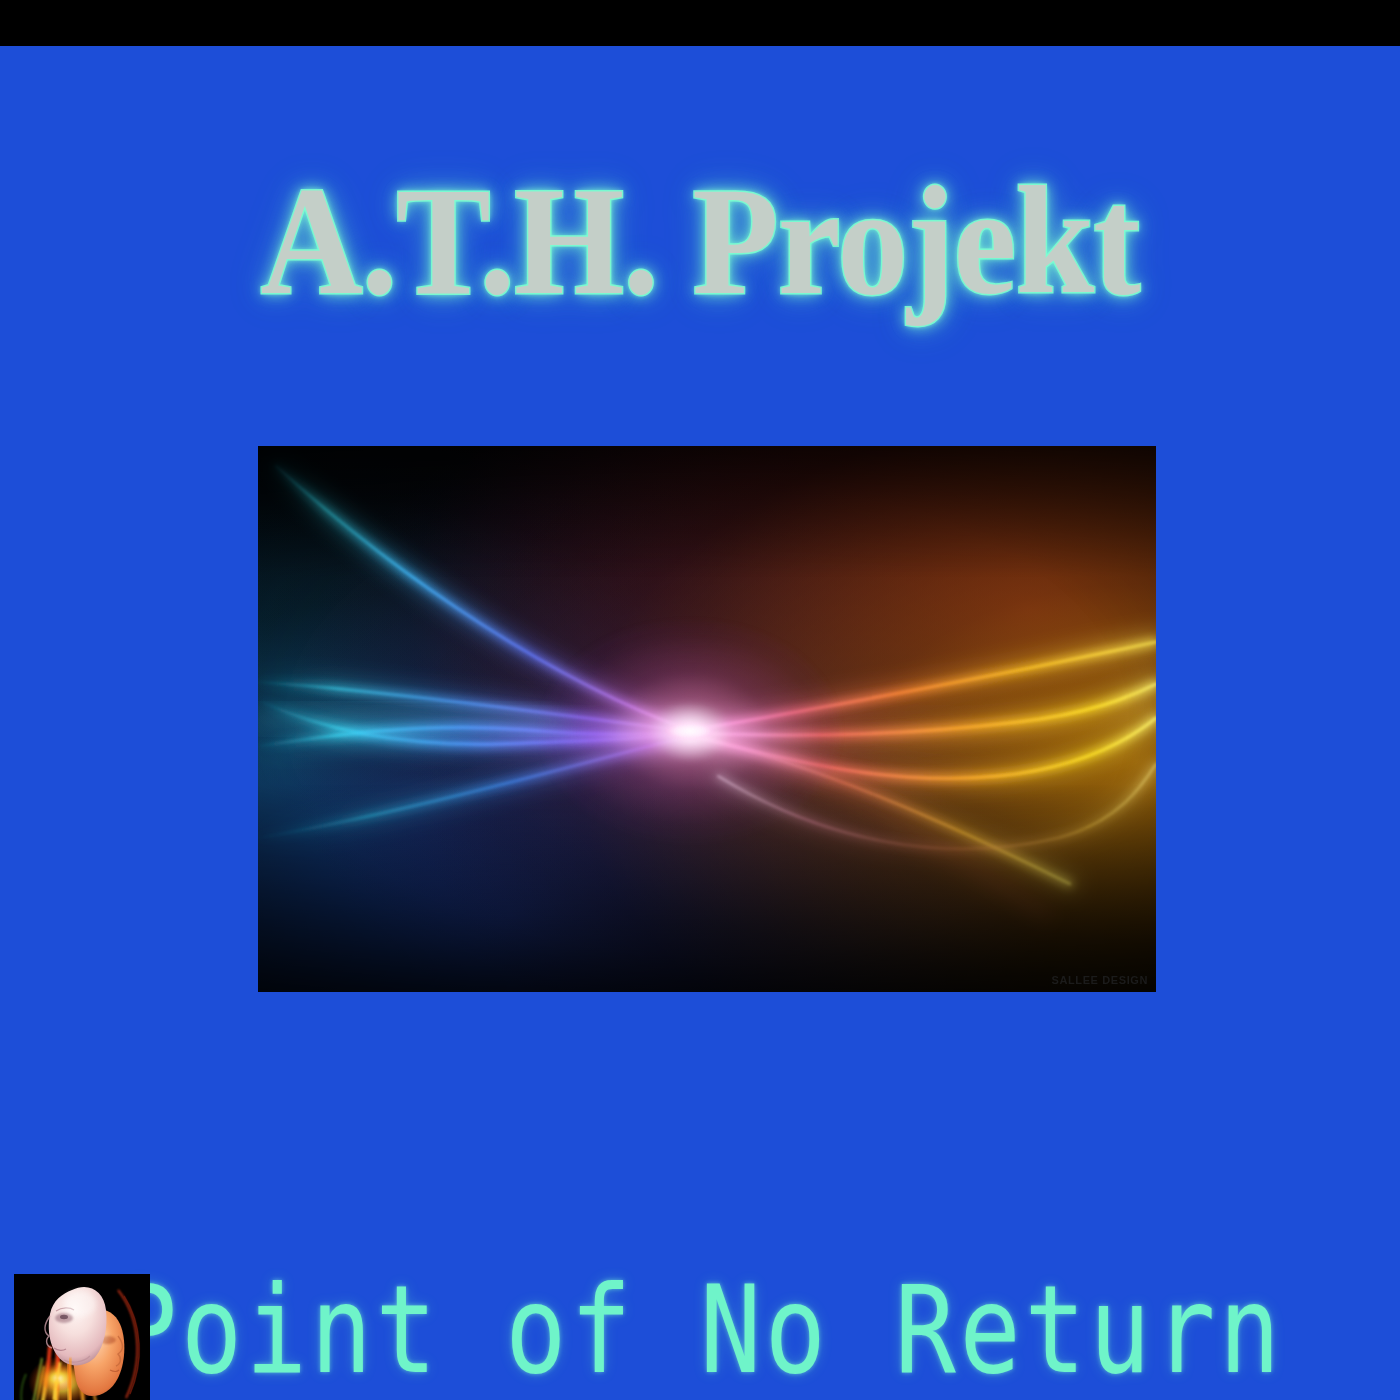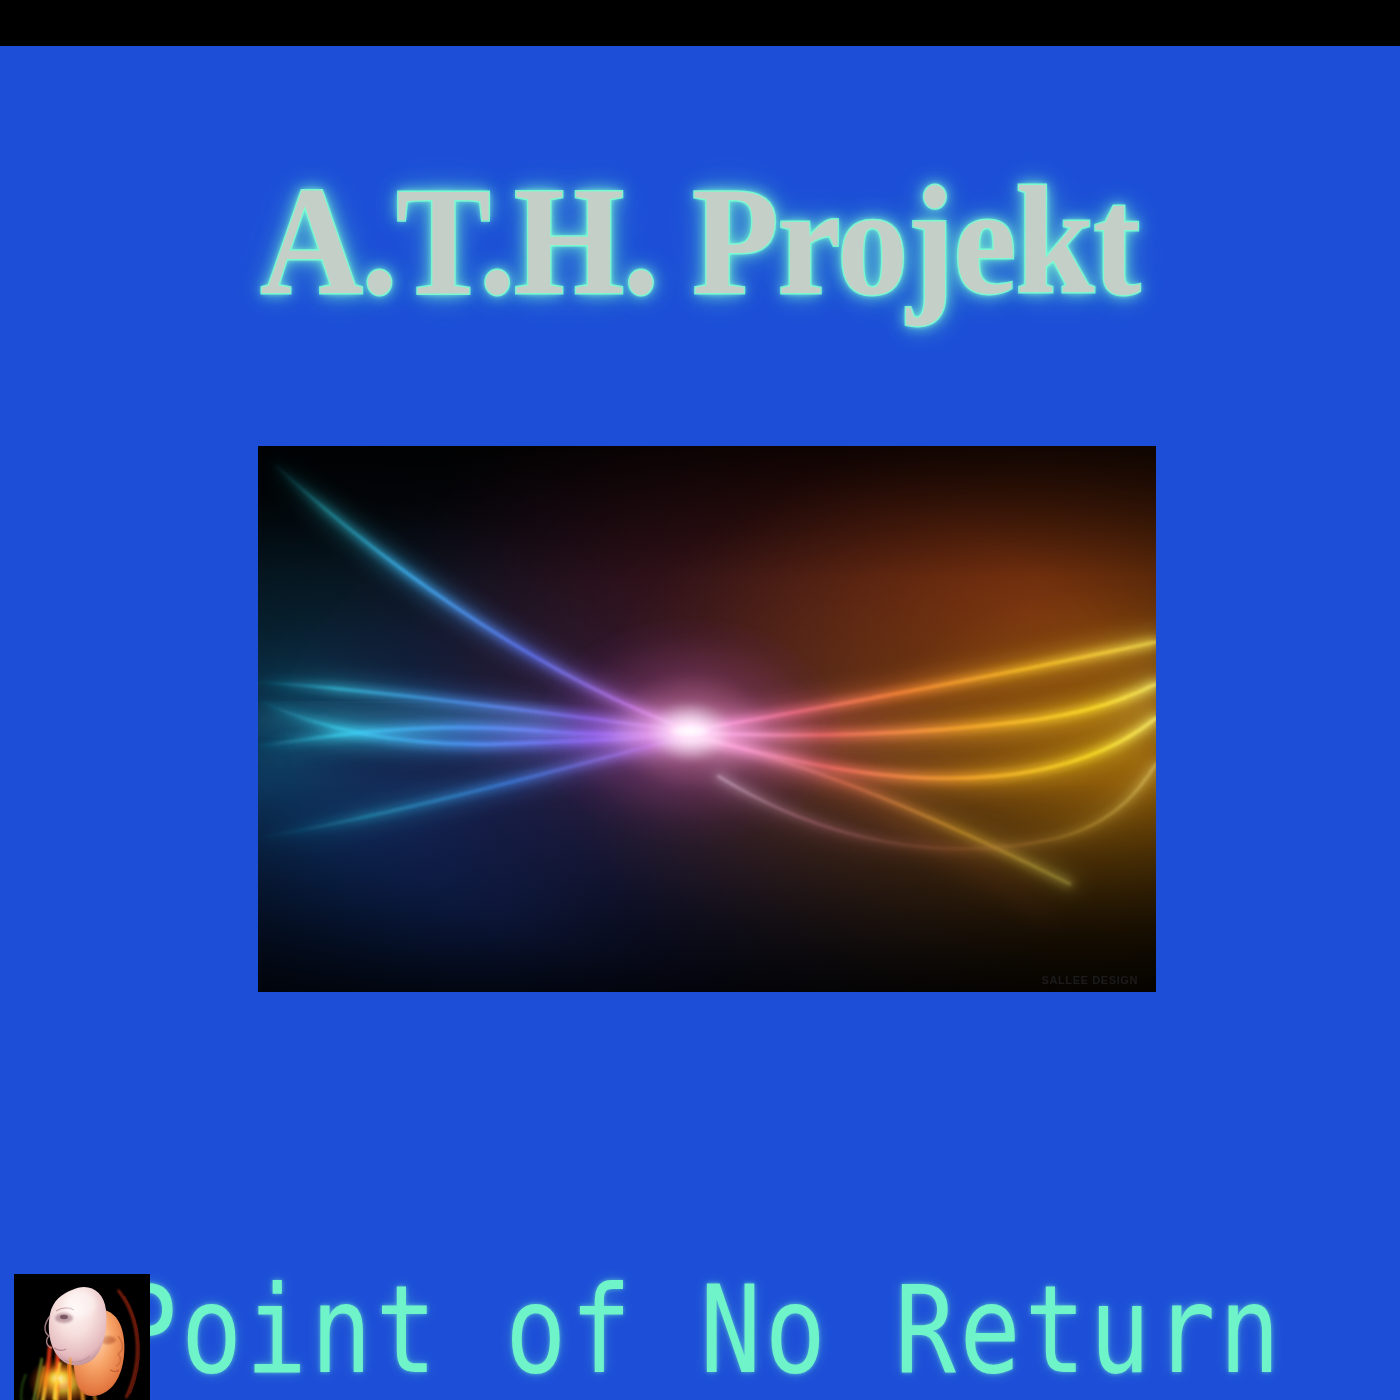--- a/index.html
+++ b/index.html
@@ -129,21 +129,21 @@
     left: -24px; top: -9px;
     width: 48px; height: 18px;
     border-radius: 50%;
     background: radial-gradient(ellipse at center, #ffffff 0%, rgba(255,235,252,0.92) 42%, rgba(255,160,230,0.35) 75%, rgba(0,0,0,0) 100%);
     filter: blur(1.5px);
   }
 
   
   #watermark {
     position: absolute;
-    right: 18px;
+    right: 8px;
     bottom: 6px;
     font-family: "Liberation Sans", sans-serif;
     font-size: 11px;
     font-weight: bold;
     letter-spacing: 0.6px;
     color: #1d1d1d;
     opacity: 0.95;
     user-select: none;
   }
 

